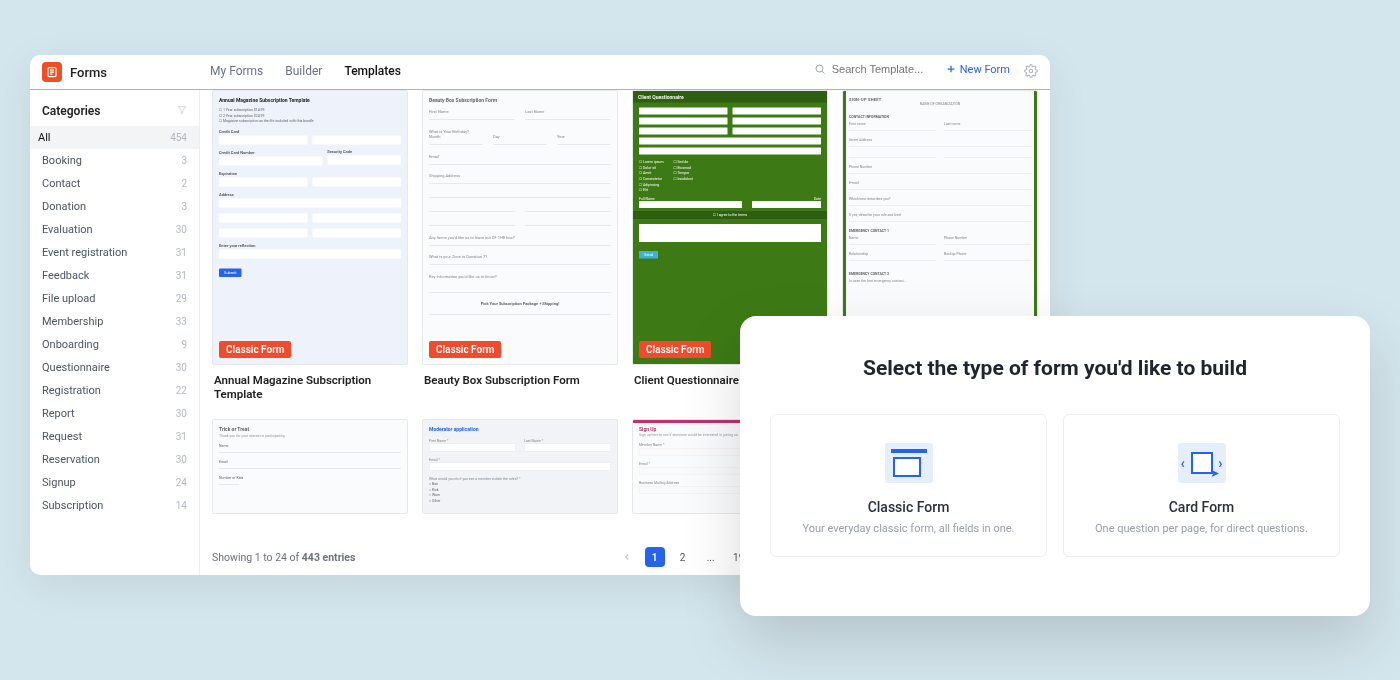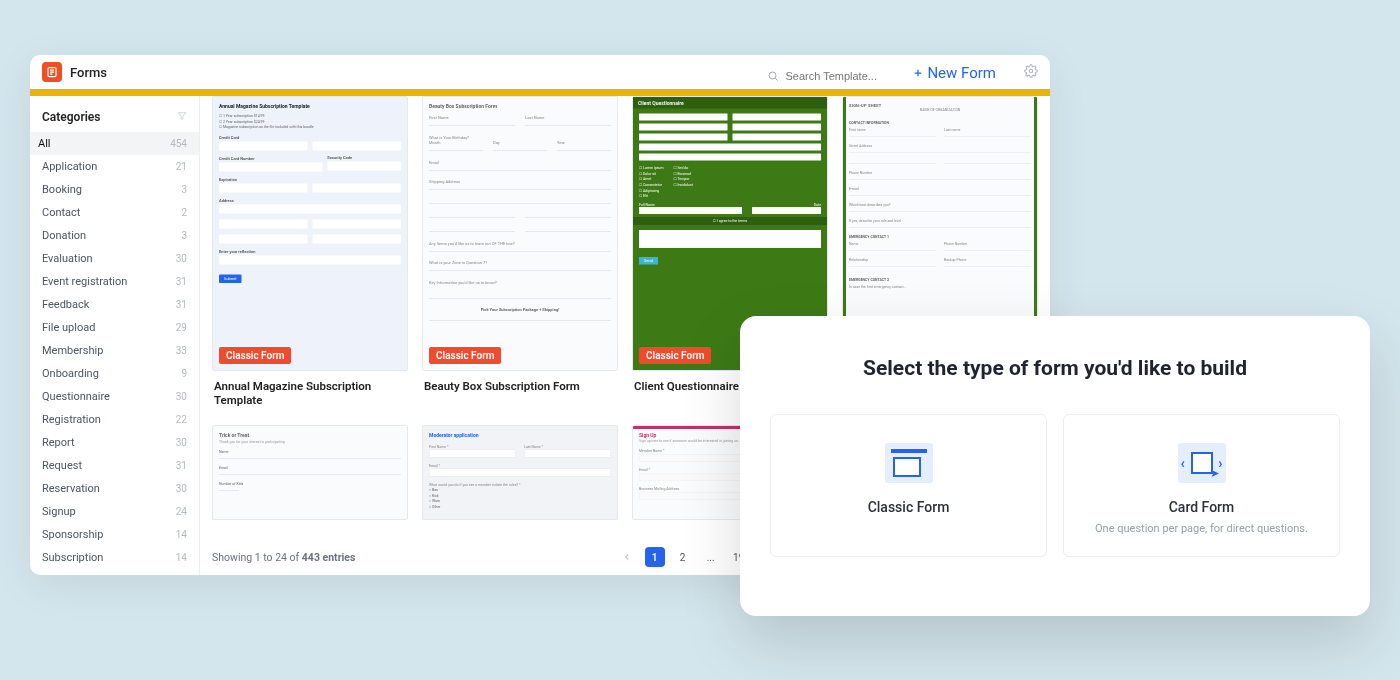--- a/index.html
+++ b/index.html
@@ -19,45 +19,45 @@
   height: 520px;
   background: #fff;
   border-radius: 10px;
   box-shadow: 0 10px 40px rgba(0,0,0,0.08);
   display: flex;
   flex-direction: column;
   overflow: hidden;
 }
 .topbar {
   height: 30px;
-  border-bottom: 7px solid #eab308;
+  border-bottom: 1px solid #eab308;
   display: flex;
   align-items: center;
   padding: 17px 12px;
 }
 .brand {
   display: flex;
   align-items: center;
   gap: 8px;
   width: 158px;
 }
 .brand-icon {
   width: 20px; height: 20px; border-radius: 4px;
   background: #f04e23;
   display: flex; align-items: center; justify-content: center;
 }
 .brand-icon svg { width: 12px; height: 12px; }
 .brand-label { font-size: 13px; color: #222; font-weight: 500; }
 .nav { display: flex; gap: 22px; margin-left: 10px; }
 .nav-item { font-size: 12px; color: #6b7280; padding: 12px 0; border-bottom: 2px solid transparent; cursor: pointer; }
 .nav-item.active { color: #111; font-weight: 500; border-bottom-color: #2563eb; }
-.topbar-right { margin-left: auto; display: flex; align-items: flex-end; gap: 28px; }
+.topbar-right { margin-left: auto; display: flex; align-items: flex-start; gap: 14px; }
 .search-wrap { display: flex; align-items: center; gap: 6px; color: #9ca3af; font-size: 11px; }
 .search-wrap input { border: none; outline: none; font-size: 11px; width: 100px; color: #555; }
-.new-form { display: flex; align-items: center; gap: 4px; font-size: 15px; color: #2563eb; cursor: pointer; }
+.new-form { display: flex; align-items: center; gap: 4px; font-size: 11px; color: #2563eb; cursor: pointer; }
 .gear { color: #b3b9c2; cursor: pointer; }
 .main { flex: 1; display: flex; overflow: hidden; }
 .sidebar { width: 170px; border-right: 1px solid #eceef0; padding: 10px 0; overflow: hidden; }
 .cat-header { display: flex; align-items: center; justify-content: space-between; padding: 4px 12px 8px; font-size: 12px; font-weight: 600; color: #222; }
 .cat-header .ficon { color: #c9ced6; font-size: 11px; }
 .cat-item { display: flex; justify-content: space-between; align-items: center; padding: 5px 12px; font-size: 11px; color: #4b5563; cursor: pointer; }
 .cat-item.active { background: #f3f4f6; color: #111; padding-left: 8px; }
 .cat-item .count { color: #b3b9c2; font-size: 10px; }
 .content { flex: 1; padding: 0 12px 10px; position: relative; overflow: hidden; }
 .grid { display: grid; grid-template-columns: repeat(4, 1fr); gap: 14px; }
@@ -194,20 +194,25 @@
   <div class="topbar">
     <div class="brand">
       <span class="brand-icon">
         <svg viewBox="0 0 24 24" fill="none" stroke="#fff" stroke-width="2.5">
             <rect x="4" y="3" width="16" height="18" rx="2"></rect>
             <path d="M8 8h8M8 12h8M8 16h5"></path>
           </svg>
       </span>
       <span class="brand-label">Forms</span>
     </div>
+    <div class="nav">
+      <div class="nav-item">My Forms</div>
+      <div class="nav-item">Builder</div>
+      <div class="nav-item active">Templates</div>
+    </div>
     <div class="topbar-right">
       <div class="search-wrap">
         <svg width="12" height="12" viewBox="0 0 24 24" fill="none" stroke="#9ca3af" stroke-width="2">
             <circle cx="11" cy="11" r="7"></circle>
             <path d="m21 21-4.3-4.3"></path>
           </svg>
         <input type="text" placeholder="Search Template..." style="">
       </div>
       <div class="new-form">
         <svg width="10" height="10" viewBox="0 0 24 24" fill="none" stroke="#2563eb" stroke-width="3">
@@ -234,24 +239,20 @@
               <path d="M3 4h18l-7 9v6l-4 2v-8z"></path>
             </svg>
         </span>
       </div>
       <div id="cat-list">
           <div class="cat-item active">
             <span>All</span>
             <span class="count">454</span>
           </div>
           <div class="cat-item">
-            <span>Application</span>
-            <span class="count">21</span>
-          </div>
-          <div class="cat-item">
             <span>Booking</span>
             <span class="count">3</span>
           </div>
           <div class="cat-item">
             <span>Contact</span>
             <span class="count">2</span>
           </div>
           <div class="cat-item">
             <span>Donation</span>
             <span class="count">3</span>
@@ -296,24 +297,20 @@
             <span>Request</span>
             <span class="count">31</span>
           </div>
           <div class="cat-item">
             <span>Reservation</span>
             <span class="count">30</span>
           </div>
           <div class="cat-item">
             <span>Signup</span>
             <span class="count">24</span>
-          </div>
-          <div class="cat-item">
-            <span>Sponsorship</span>
-            <span class="count">14</span>
           </div>
           <div class="cat-item">
             <span>Subscription</span>
             <span class="count">14</span>
           </div>
         </div>
     </div>
 
     <div class="content">
 
@@ -596,20 +593,21 @@
     </div>
   </div>
 </div>
 
 <div class="modal">
   <div class="modal-title">Select the type of form you'd like to build</div>
   <div class="type-row">
     <div class="type-card">
       <div class="type-icon classic"></div>
       <div class="type-name">Classic Form</div>
+      <div class="type-desc">Your everyday classic form, all fields in one.</div>
     </div>
     <div class="type-card">
       <div class="type-icon card">
           <span class="box"></span>
           <span class="ptr">➤</span>
         </div>
       <div class="type-name">Card Form</div>
       <div class="type-desc">One question per page, for direct questions.</div>
     </div>
   </div>

